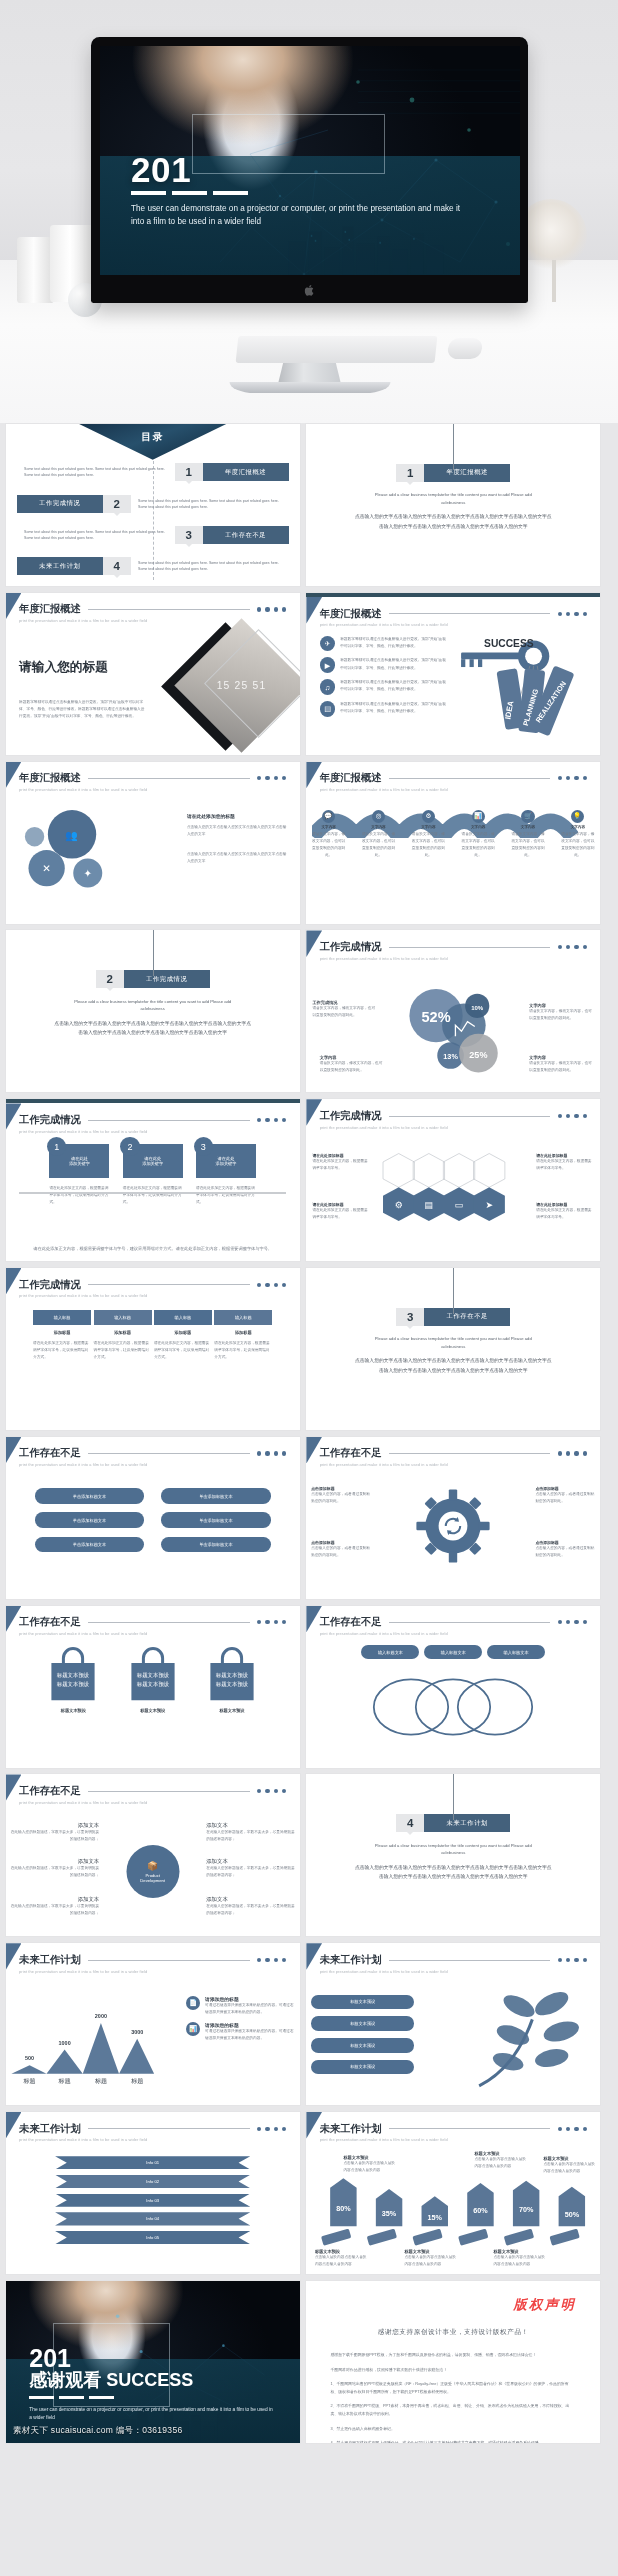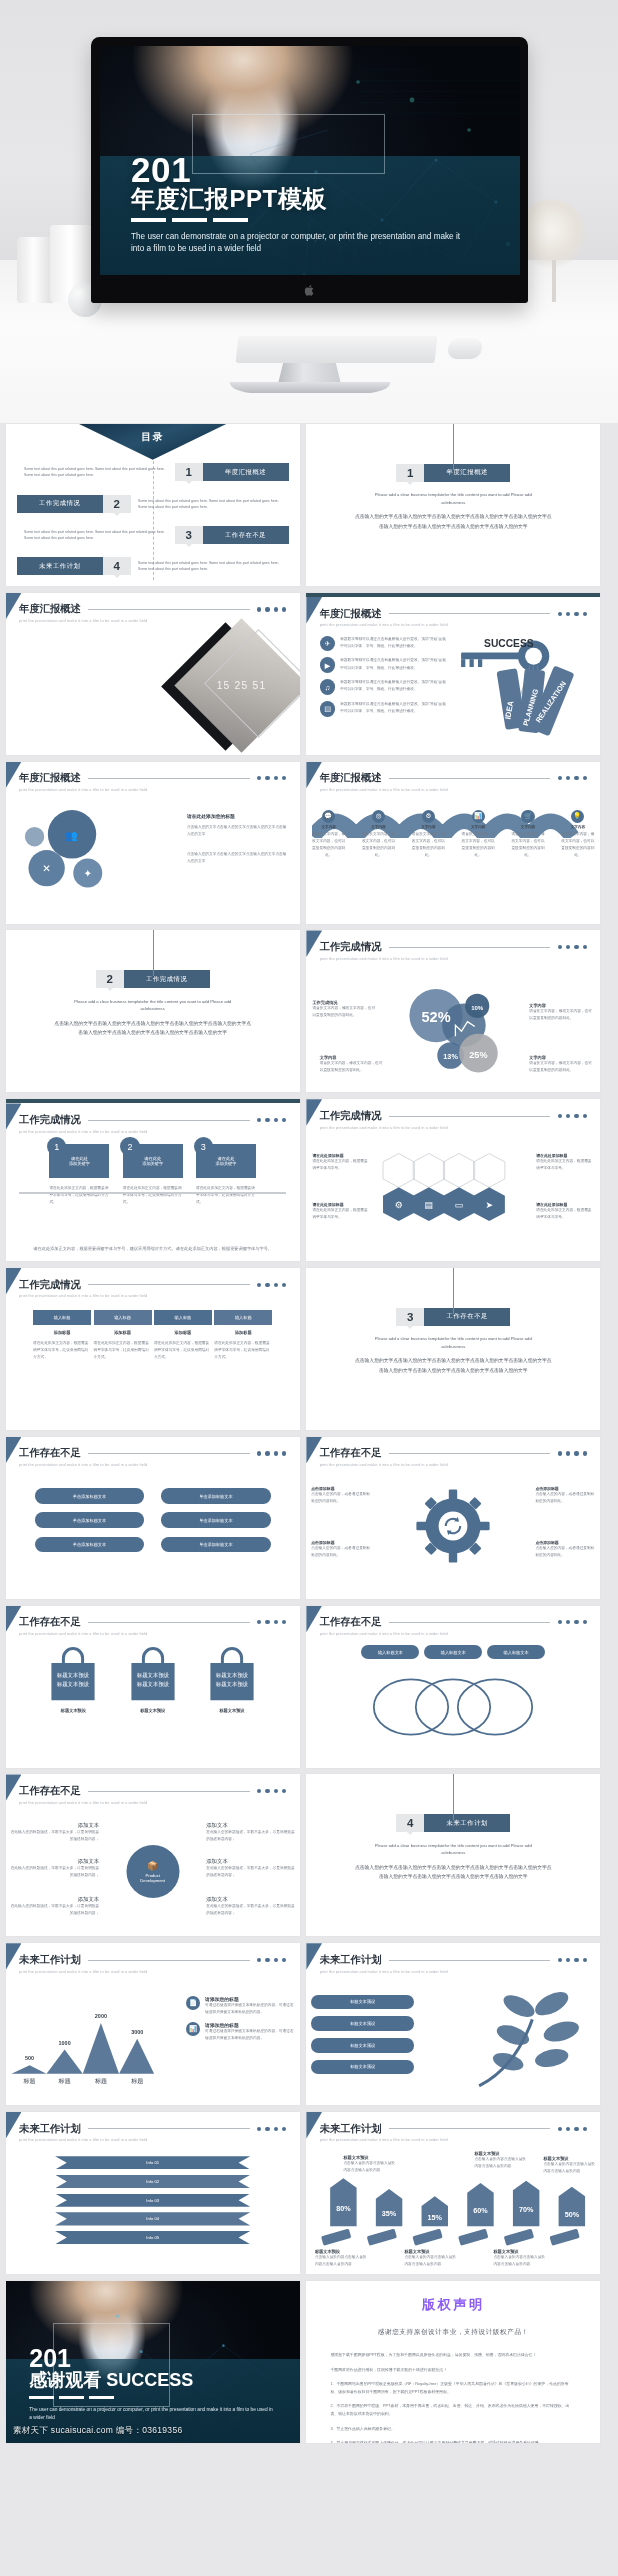--- a/index.html
+++ b/index.html
@@ -140,21 +140,21 @@
   .thanks { position:relative; background:#05080d; }
   .th-text { position:absolute; left:8%; top:40%; width:84%; }
   .th-year { font-size:25px; font-weight:700; color:#fff; line-height:1; }
   .th-main { font-size:18px; font-weight:700; color:#fff; margin-top:-2.4px; }
   .th-rules { display:flex; gap:4.8px; margin-top:3.6px; }
   .th-rules i { width:25px; height:3px; background:#fff; display:block; }
   .th-sub { margin-top:7.2px; font-size:4.8px; line-height:1.7; color:#dfe9f0; }
 
   
   .cp { padding:15.7px 24px; }
-  .cp-title { text-align:center; font-size:13.3px; font-weight:700; color:#8b5cf6; letter-spacing:2.4px; }
+  .cp-title { text-align:right; font-size:13.3px; font-weight:700; color:#ef4444; letter-spacing:2.4px;font-style:italic; }
   .cp-lead { text-align:center; font-size:6.6px; color:#5e666f; margin-top:13.3px; letter-spacing:0.6px; }
   .cp-p { font-size:3.9px; line-height:2.0; color:#6d747d; margin-top:6.6px; }
 
   .watermark { position:absolute; left:7.2px; bottom:6px; color:rgba(255,255,255,.92);
     font-size:8.5px; letter-spacing:0.3px; text-shadow:0 0.6px 1.2px rgba(0,0,0,.6); }
 </style>
 </head>
 <body>
 
 <div class="hero">
@@ -215,21 +215,20 @@
               <rect x="424" y="40" width="3" height="4"></rect>
                 <rect x="432" y="50" width="3" height="4"></rect>
               <rect x="492" y="32" width="3" height="4"></rect>
                 <rect x="500" y="48" width="3" height="4"></rect>
               <rect x="562" y="54" width="3" height="4"></rect>
                 <rect x="630" y="46" width="3" height="4"></rect>
             </g>
           </svg>
           <div class="s1-text">
             <div class="s1-year">201</div>
-            <div class="s1-title">年度汇报PPT模板</div>
             <div class="s1-rules">
                 <i></i>
                 <i></i>
                 <i></i>
               </div>
             <div class="s1-sub">The user can demonstrate on a projector or computer, or print the presentation and make it into a film to be used in a wider field</div>
           </div>
         </div>
       </div>
       <svg class="imac-logo" viewBox="0 0 24 28">
@@ -299,20 +298,24 @@
           <div class="hd-dots">
               <i></i>
               <i></i>
               <i></i>
               <i></i>
             </div>
         </div>
         <div class="hd-sub">print the presentation and make it into a film to be used in a wider field</div>
       </div>
       <div class="body">
+        <div style="position:absolute;left:13.3px;top:29px;width:127px">
+          <div class="big-title">请输入您的标题</div>
+          <div class="para" style="margin-top:23px">标题数字等都可以通过点击和重新输入进行更改。顶部“开始”面板中可以对字体、字号、颜色、行距等进行修改。标题数字等都可以通过点击和重新输入进行更改。顶部“开始”面板中可以对字体、字号、颜色、行距等进行修改。</div>
+        </div>
         <div style="position:absolute;right:29px;top:11px;width:91px;height:91px;background:#14161a" class="diamond"></div>
         <div style="position:absolute;right:11px;top:8.5px;width:95px;height:95px;overflow:hidden;
                     transform:rotate(45deg);background:linear-gradient(150deg,#d9d5d0,#b9b5b0 50%,#8e8c8a)">
           <div style="transform:rotate(-45deg);width:100%;height:100%;display:flex;align-items:center;justify-content:center">
             <span style="font-size:10.3px;color:#fff;opacity:.85;letter-spacing:1.2px">15 25 51</span>
           </div>
         </div>
         <div style="position:absolute;right:2.4px;top:15.7px;width:77px;height:77px;border:0.6px solid #c9cbcd" class="diamond"></div>
       </div>
     </div>

